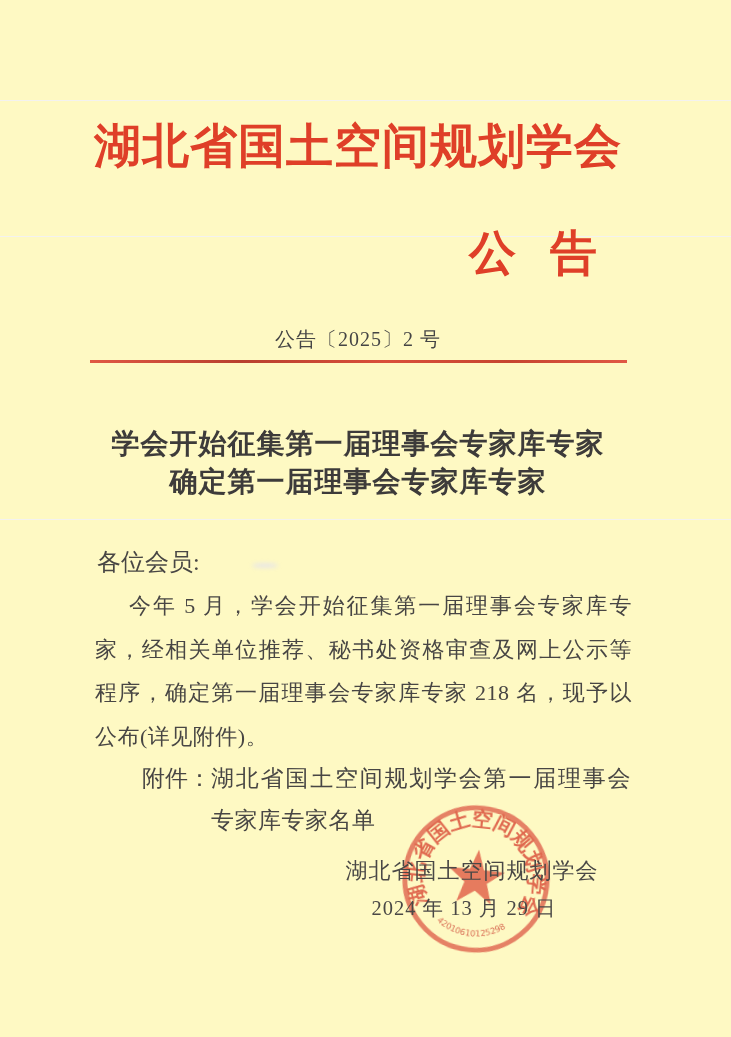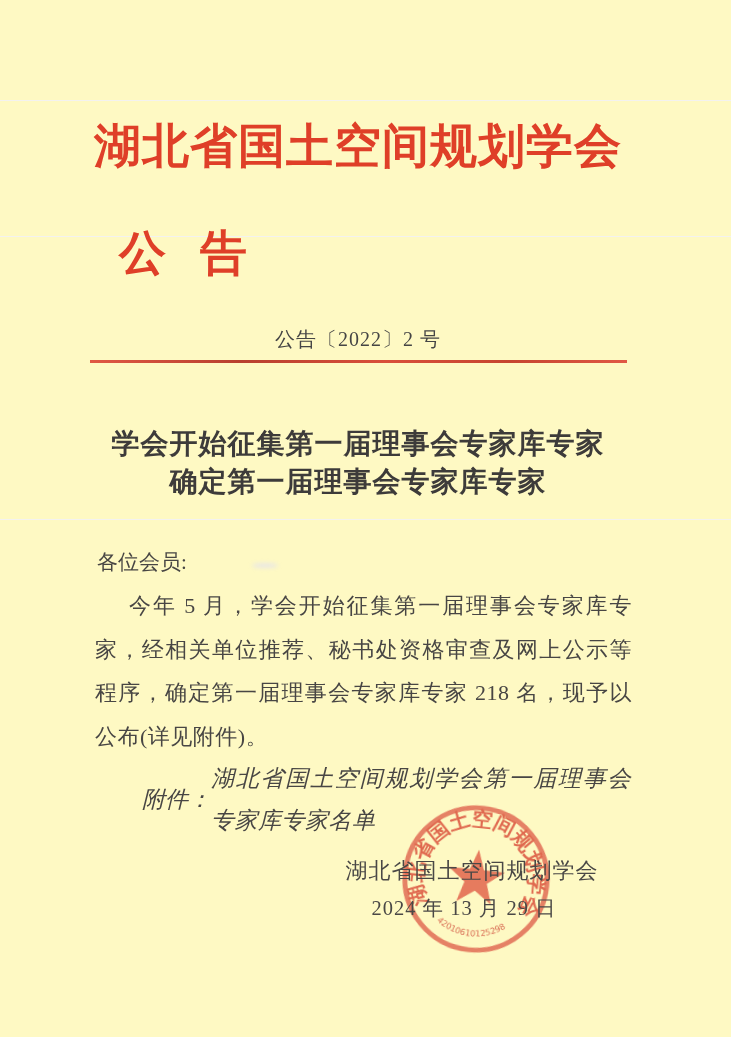--- a/index.html
+++ b/index.html
@@ -21,21 +21,21 @@
   }
   .org-title{
     margin:0;padding-top:120px;
     text-align:center;
     font-size:47px;line-height:52px;font-weight:bold;
     letter-spacing:1px;
     color:#df3f28;
   }
   .doc-type{
     margin-top:56px;
-    text-align:left;
+    text-align:right;
     font-size:47px;line-height:50px;font-weight:bold;
     color:#df3f28;
     letter-spacing:34px;padding-left:34px;
   }
   .doc-number{
     margin-top:50px;
     text-align:center;
     font-size:20px;line-height:23px;
     color:#454545;letter-spacing:1px;
   }
@@ -45,34 +45,34 @@
     background:linear-gradient(90deg,#e05844,#b8402e 28%,#d94f3a 55%,#c6452f 78%,#e05844);
   }
   .doc-heading{
     margin:62px 0 0 0;
     text-align:center;
     font-size:28px;line-height:38px;font-weight:bold;
     color:#3d3b3a;letter-spacing:1px;
   }
   .salutation{
     margin-top:45px;margin-left:12px;
-    font-size:21px;line-height:32px;color:#484644;
+    font-size:24px;line-height:32px;color:#484644;
   }
   .body-par{
     margin:6px 0 0 10px;
     width:537px;
     font-size:22px;line-height:43.5px;
     color:#484644;
     text-align:justify;text-indent:34px;
     letter-spacing:0.5px;
   }
   .attachment{
     margin:0 0 0 57px;
-    display:flex;align-items:center;
-    font-size:23px;line-height:42px;color:#484644;font-style:italic;
+    display:flex;align-items:flex-start;
+    font-size:23px;line-height:42px;color:#484644;
   }
   .attachment .att-label{white-space:nowrap;}
   .attachment .att-text{width:486px;text-align:justify;letter-spacing:0.5px;}
 
   .sig-org{
     position:absolute;top:857px;left:472px;transform:translateX(-50%);
     font-size:22px;line-height:28px;color:#4a4846;
     white-space:nowrap;z-index:3;letter-spacing:1px;
   }
   .sig-date{
@@ -95,21 +95,21 @@
   <div class="scanline" style="top:236px"></div>
   <div class="scanline" style="top:519px"></div>
   <div class="smudge" style="left:252px;top:563px"></div>
 
   <div class="column">
 
     <h1 class="org-title">湖北省国土空间规划学会</h1>
 
     <div class="doc-type">公告</div>
 
-    <div class="doc-number">公告〔2022〕2 号</div>
+    <div class="doc-number">公告〔2025〕2 号</div>
 
     <div class="red-rule"></div>
 
     <h2 class="doc-heading"><span>学会开始征集第一届理事会专家库专家</span><br>
       <span>确定第一届理事会专家库专家</span></h2>
 
     <div class="salutation">各位会员:</div>
 
     <p class="body-par">今年 5 月，学会开始征集第一届理事会专家库专家，经相关单位推荐、秘书处资格审查及网上公示等程序，确定第一届理事会专家库专家 218 名，现予以公布(详见附件)。</p>
 

